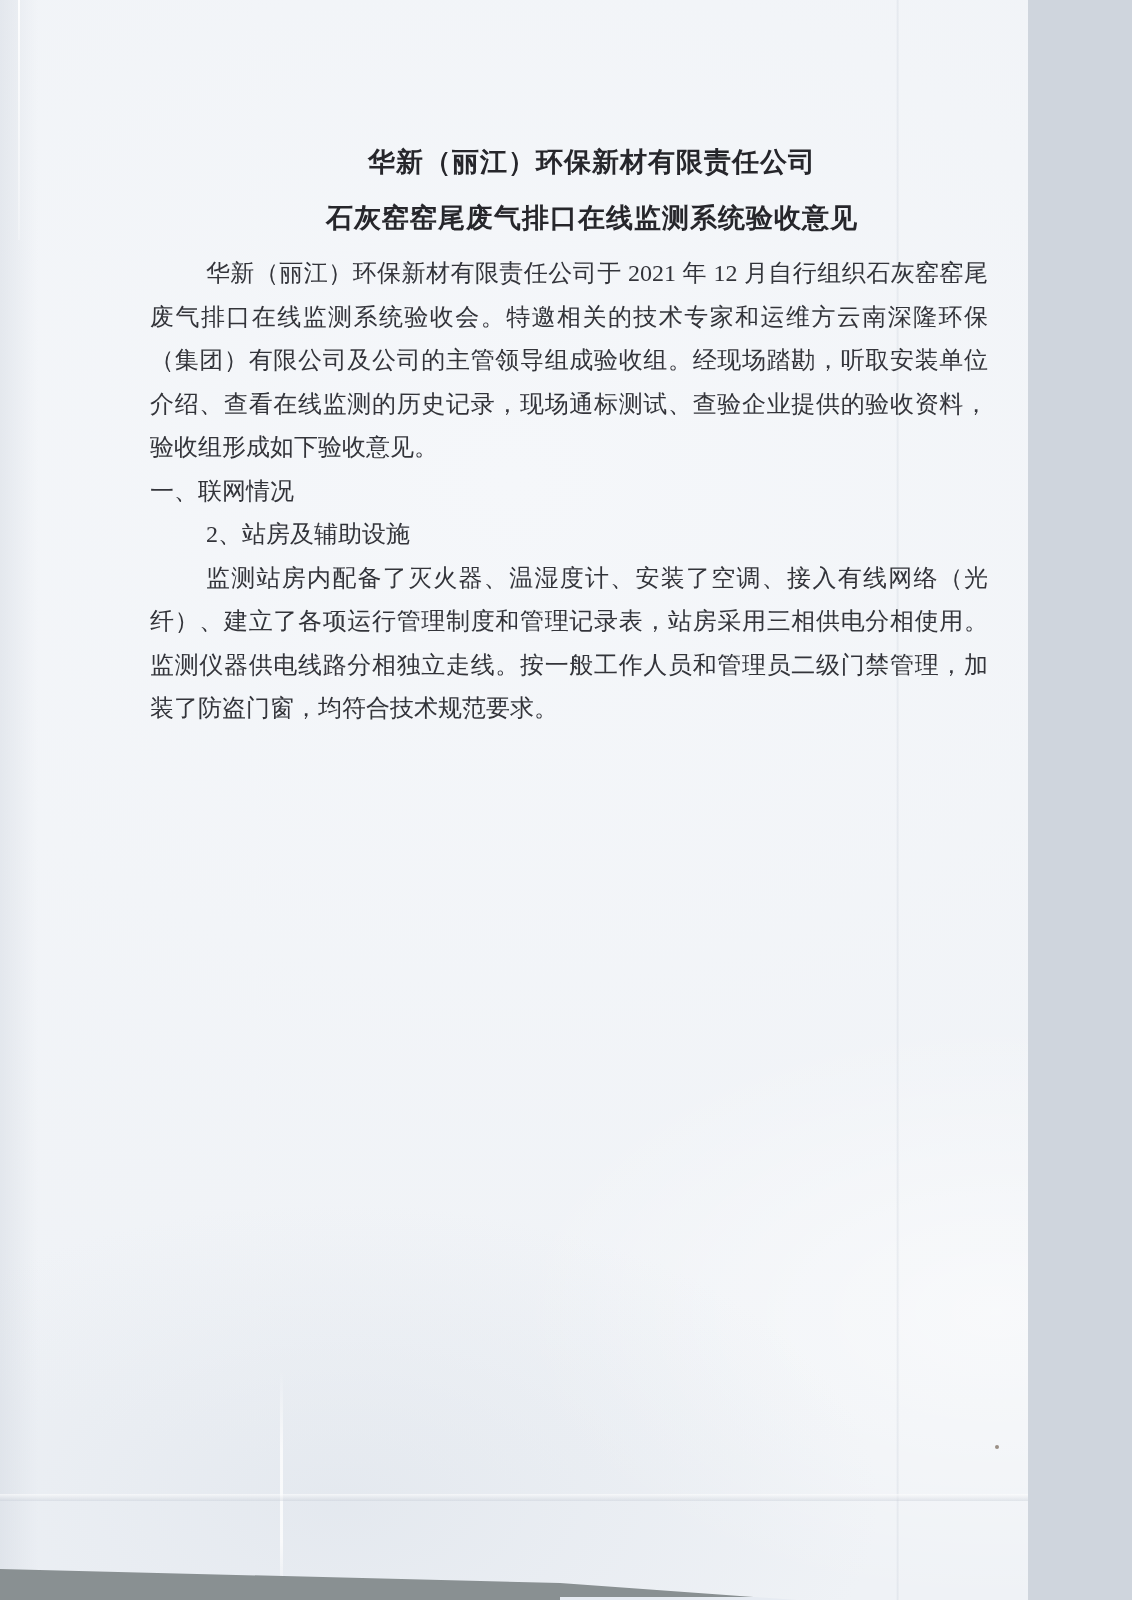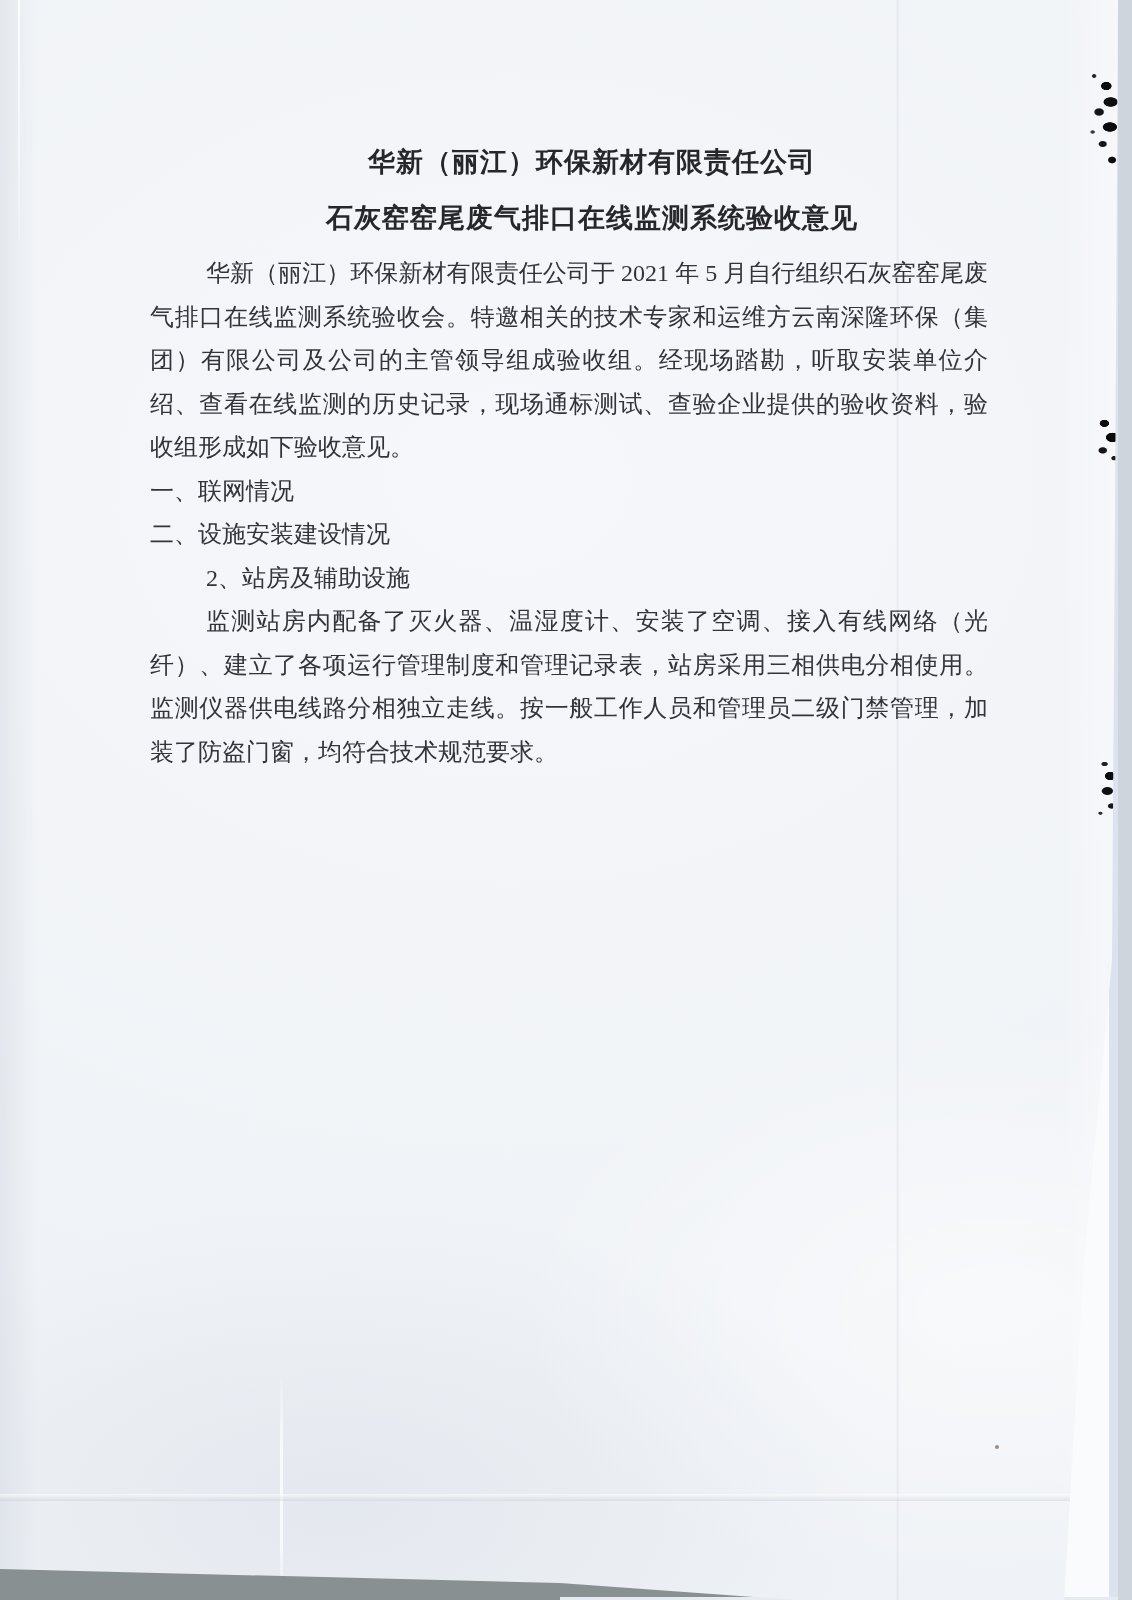--- a/index.html
+++ b/index.html
@@ -6,21 +6,21 @@
     --paper:#f2f4f7;
     --scanner-gray:#899092;
     --platen-strip:#dde3ee;
     --backing:#fafbfd;
     --ink-title:#26262b;
     --ink-body:#33343a;
   }
   html,body{margin:0;padding:0;background:#cfd5dd;}
   .scan{
     position:relative;
-    width:1118px;height:1600px;
+    width:1028px;height:1600px;
     overflow:hidden;
     background:var(--scanner-gray);
     font-family:"Liberation Serif","DejaVu Serif",serif;
   }
   
   .backing{
     position:absolute;top:0;bottom:0;left:1046px;width:78px;
     background:var(--backing);
   }
   
@@ -126,21 +126,20 @@
     <div class="speck"></div>
 
     <div class="smudge smudge-top"></div>
     <div class="smudge smudge-mid"></div>
     <div class="smudge smudge-low"></div>
 
     <div class="content">
       <div class="title">华新（丽江）环保新材有限责任公司</div>
       <div class="title">石灰窑窑尾废气排口在线监测系统验收意见</div>
       <div class="doc-body">
-          <p class="para">华新（丽江）环保新材有限责任公司于 2021 年 5 月自行组织石灰窑窑尾废气排口在线监测系统验收会。特邀相关的技术专家和运维方云南深隆环保（集团）有限公司及公司的主管领导组成验收组。经现场踏勘，听取安装单位介绍、查看在线监测的历史记录，现场通标测试、查验企业提供的验收资料，验收组形成如下验收意见。</p>
+          <p class="para">华新（丽江）环保新材有限责任公司于 2021 年 12 月自行组织石灰窑窑尾废气排口在线监测系统验收会。特邀相关的技术专家和运维方云南深隆环保（集团）有限公司及公司的主管领导组成验收组。经现场踏勘，听取安装单位介绍、查看在线监测的历史记录，现场通标测试、查验企业提供的验收资料，验收组形成如下验收意见。</p>
           <p class="heading">一、联网情况</p>
-          <p class="heading">二、设施安装建设情况</p>
           <p class="sub">2、站房及辅助设施</p>
           <p class="para">监测站房内配备了灭火器、温湿度计、安装了空调、接入有线网络（光纤）、建立了各项运行管理制度和管理记录表，站房采用三相供电分相使用。监测仪器供电线路分相独立走线。按一般工作人员和管理员二级门禁管理，加装了防盗门窗，均符合技术规范要求。</p>
         </div>
     </div>
   </div>
 </div>
 
 </body></html>

